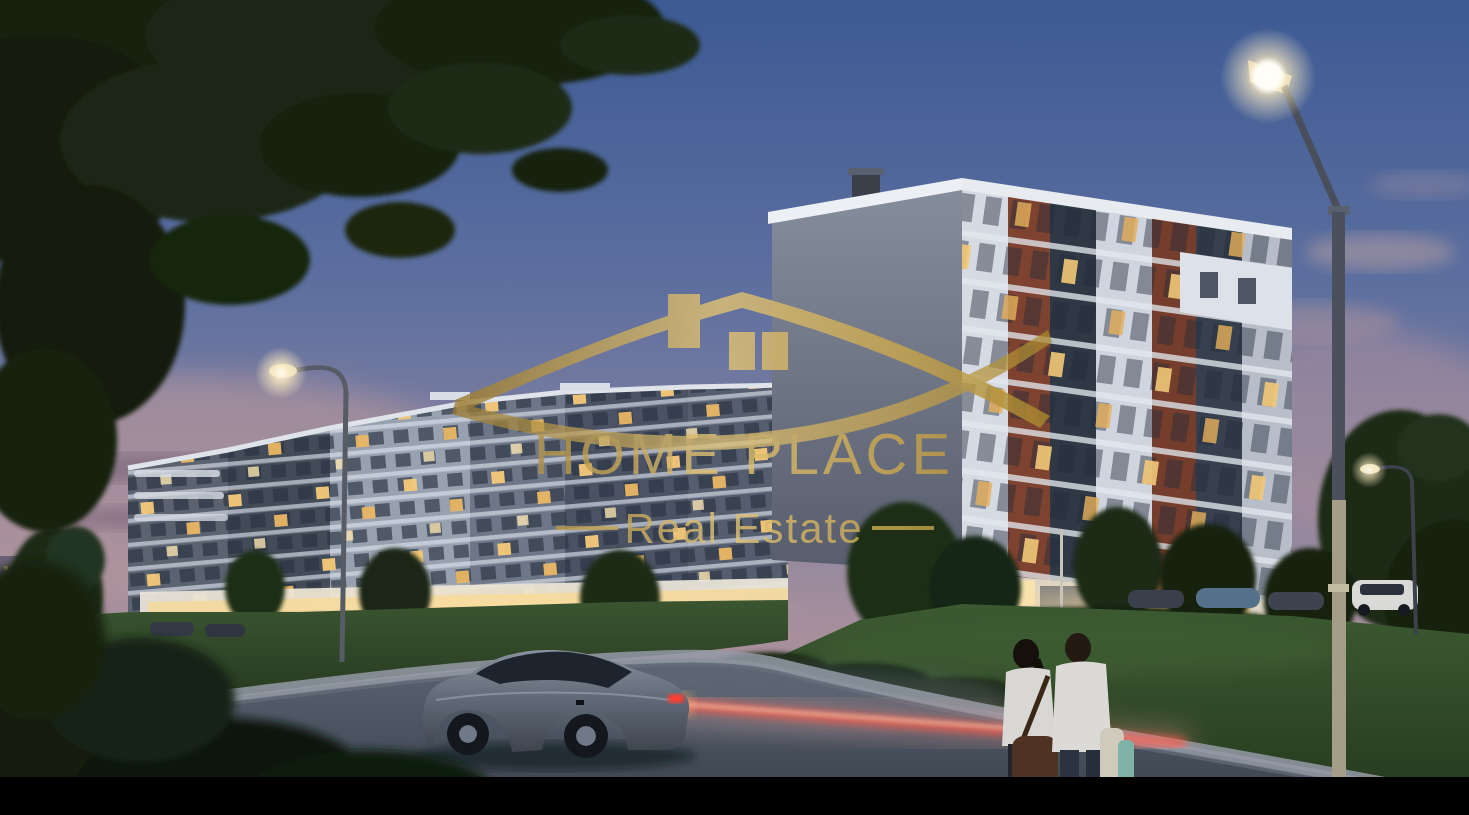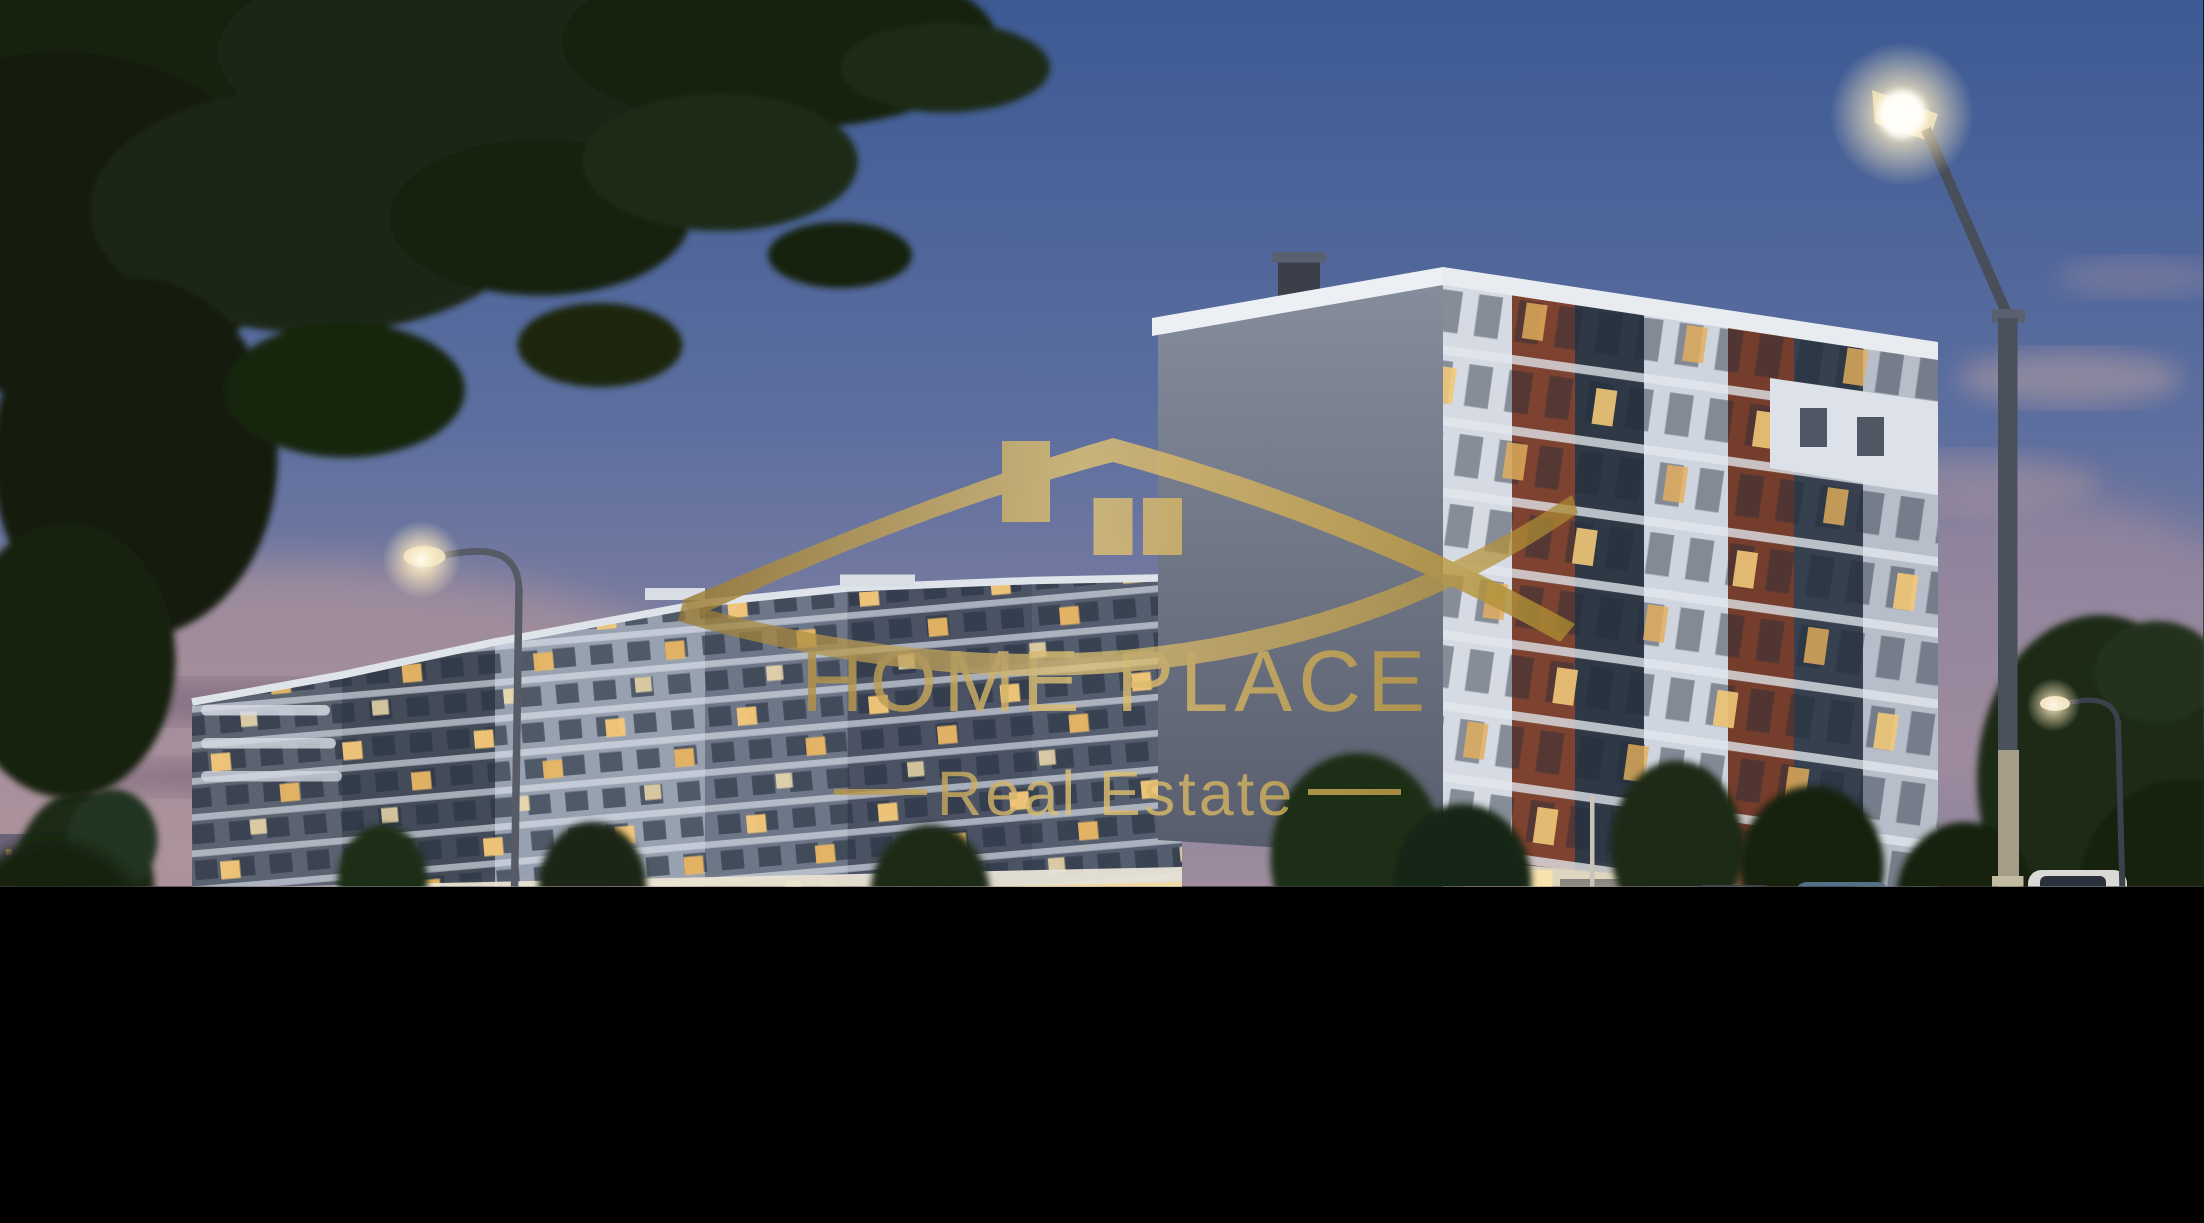--- a/index.html
+++ b/index.html
@@ -1,16 +1,16 @@
 <!DOCTYPE html>
 <html><head>
 <meta charset="utf-8">
 <style>
   html,body{margin:0;padding:0;background:#000;}
-  .stage{position:relative;width:1469px;height:591px;overflow:hidden;font-family:"Liberation Sans",sans-serif;}
+  .stage{position:relative;width:1469px;height:777px;overflow:hidden;font-family:"Liberation Sans",sans-serif;}
   svg{display:block}
   text{font-family:"Liberation Sans",sans-serif;}
 </style>
 </head>
 <body>
 
 <div class="stage">
 <svg width="1469" height="815" viewBox="0 0 1469 815" xmlns="http://www.w3.org/2000/svg">
   <defs>
     <linearGradient id="skyG" x1="0" y1="0" x2="0" y2="1">

